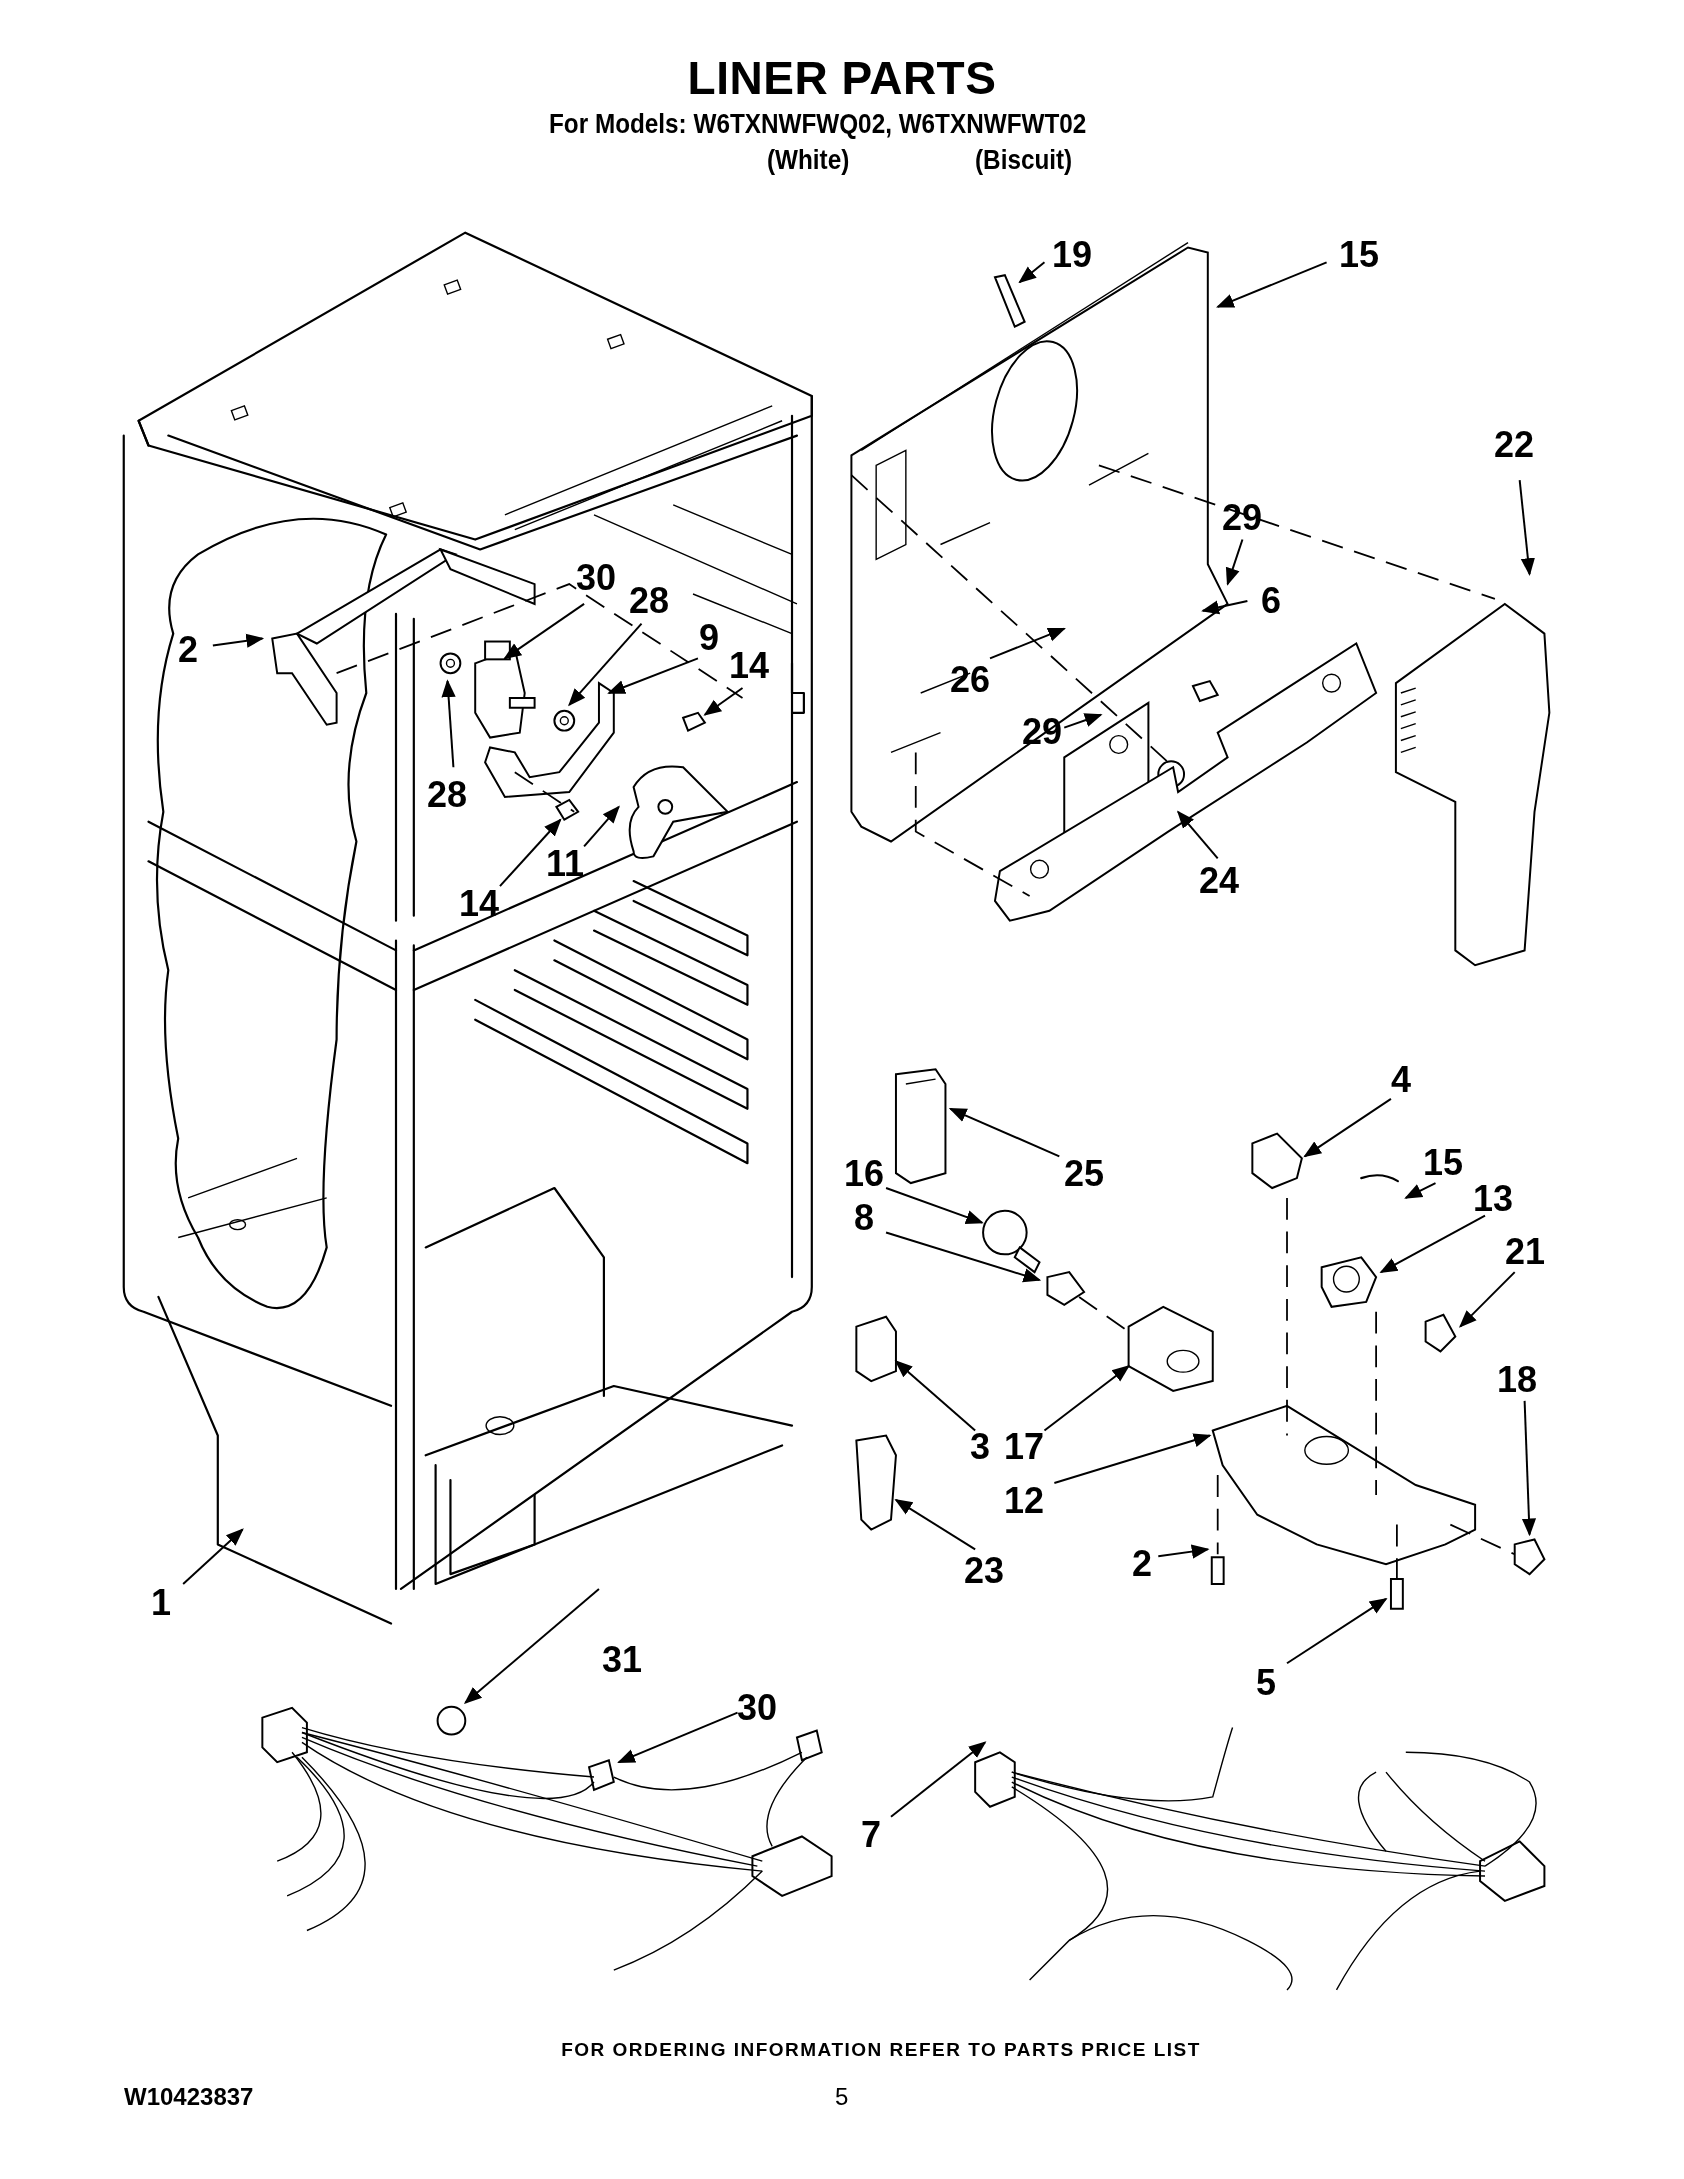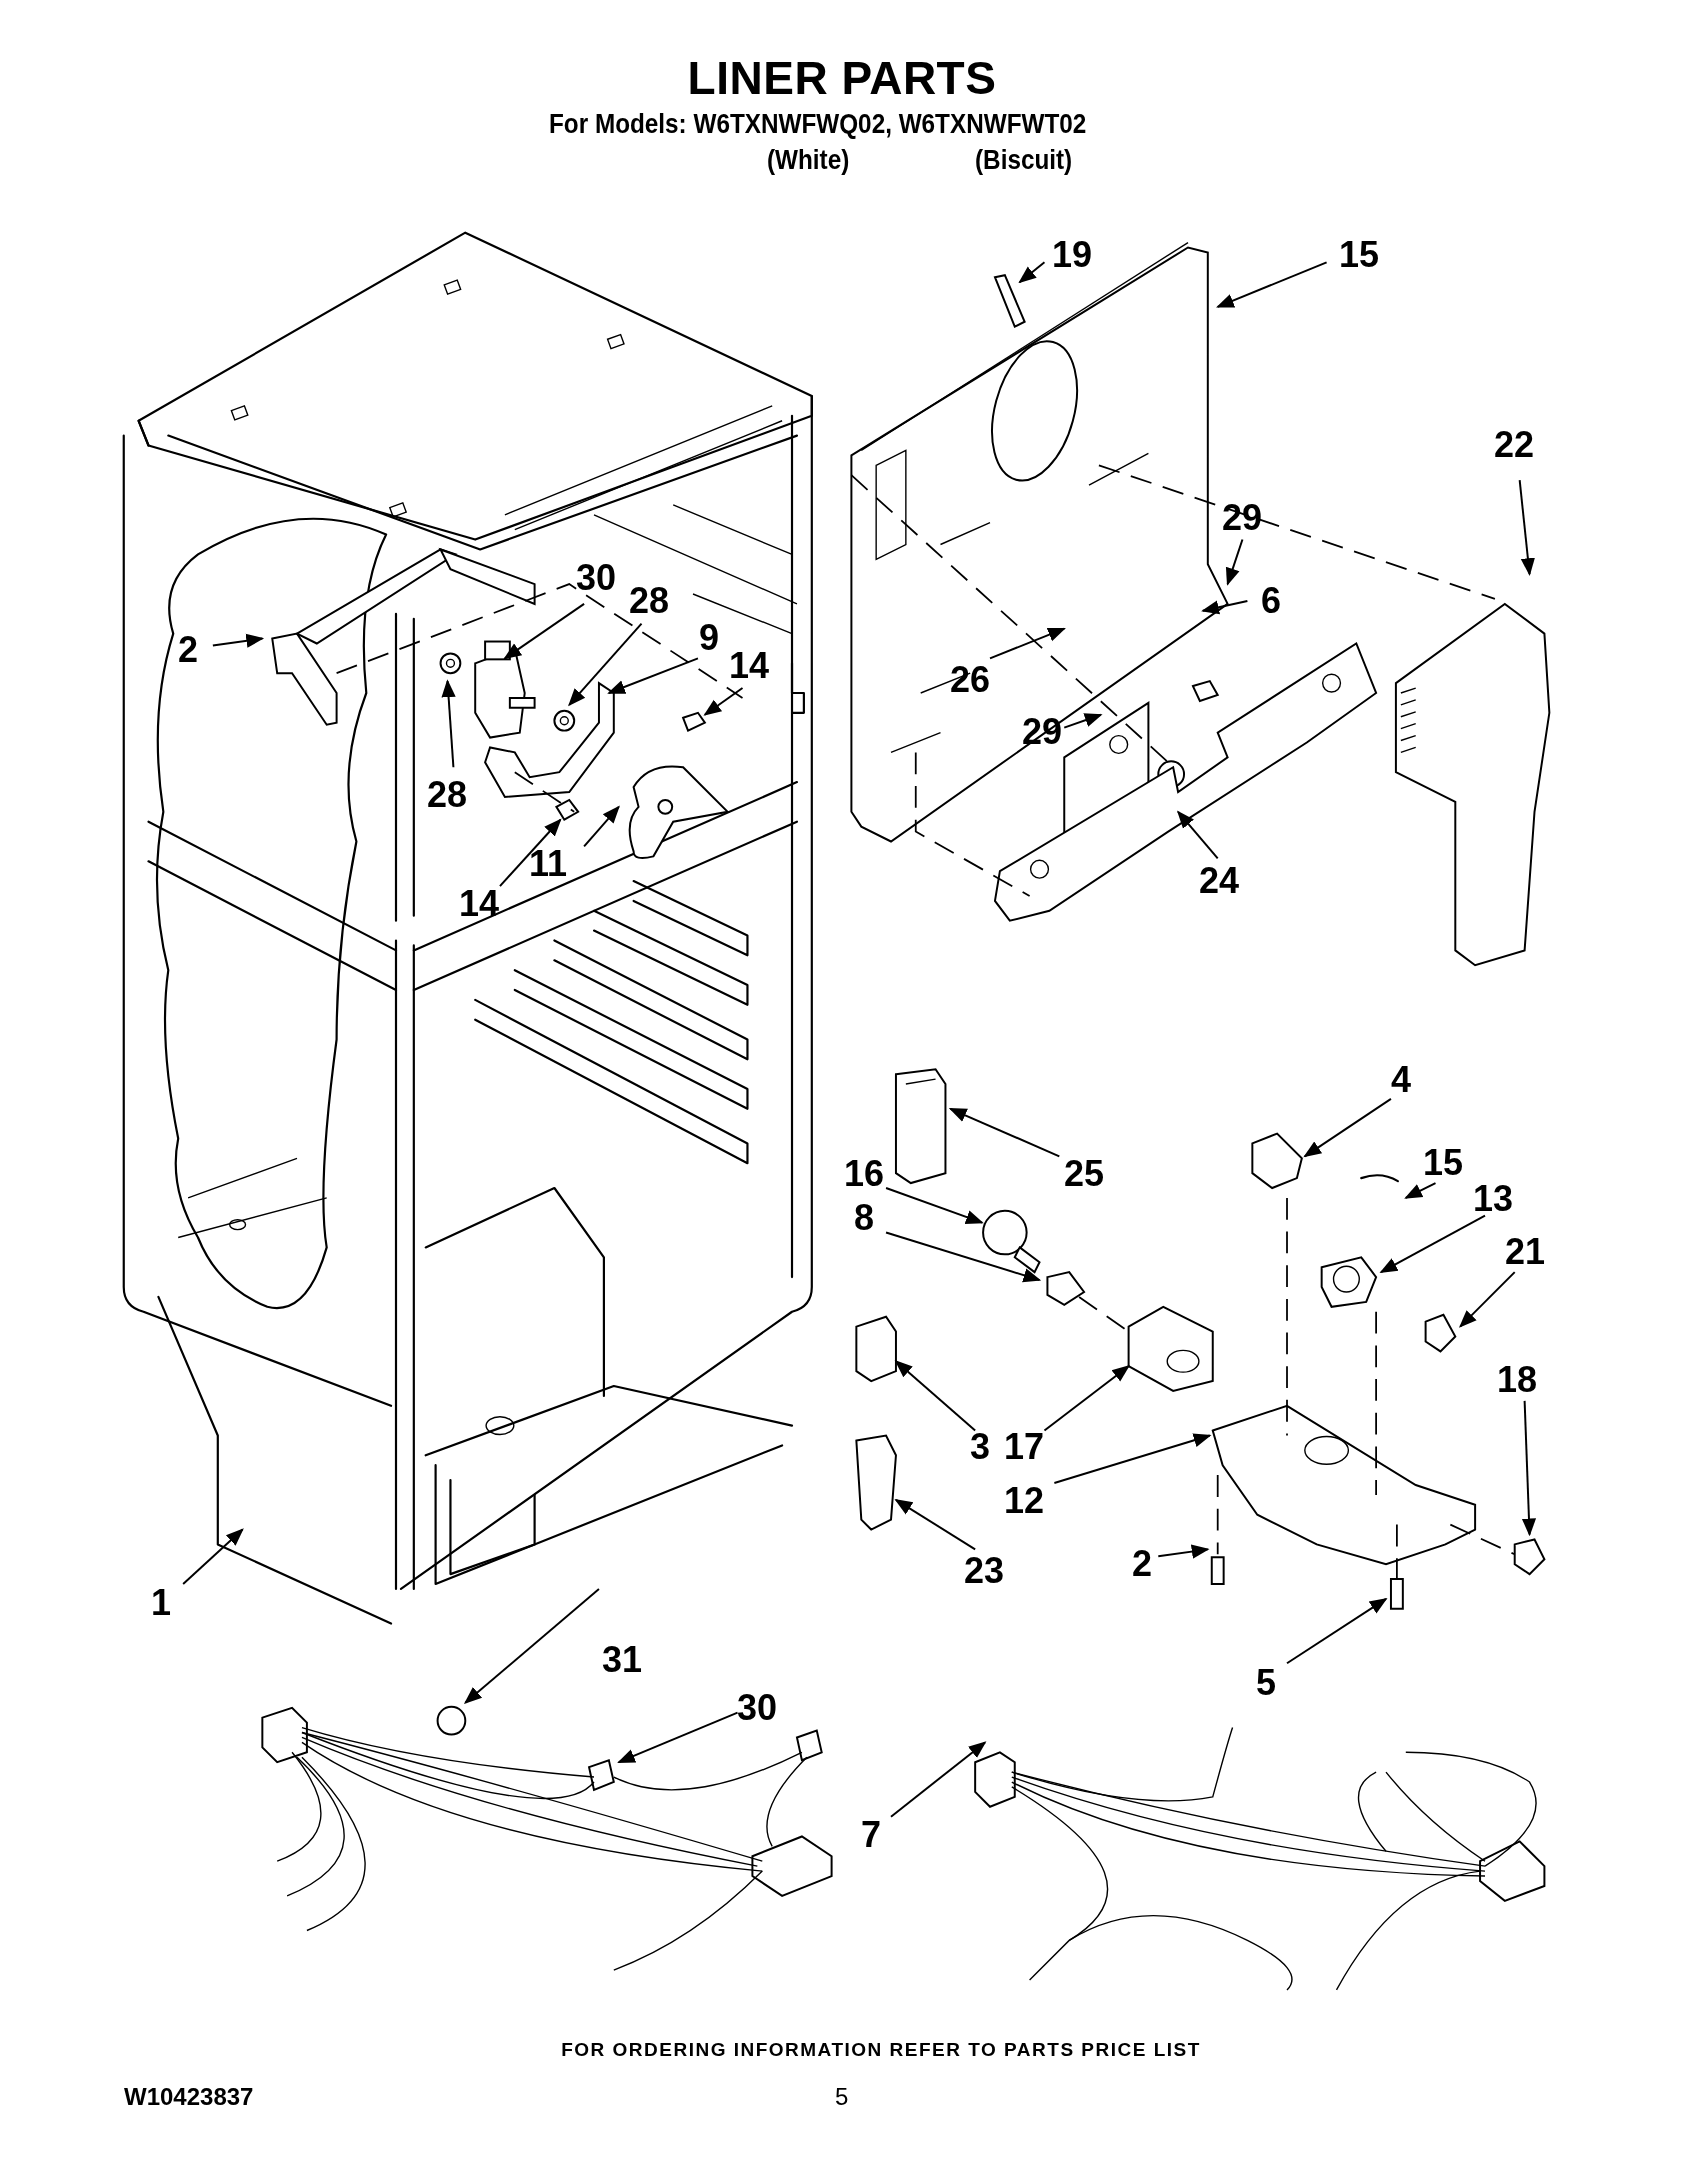--- a/index.html
+++ b/index.html
@@ -289,21 +289,21 @@
     <line class="arrow" marker-end="url(#ah)" x1="900" y1="1835" x2="995" y2="1760"></line>
   </g>
 </svg>
 
 <div class="callout" style="left:188px;top:650px">2</div>
 <div class="callout" style="left:596px;top:578px">30</div>
 <div class="callout" style="left:649px;top:601px">28</div>
 <div class="callout" style="left:709px;top:638px">9</div>
 <div class="callout" style="left:749px;top:666px">14</div>
 <div class="callout" style="left:447px;top:795px">28</div>
-<div class="callout" style="left:548px;top:864px">11</div>
+<div class="callout" style="left:565px;top:864px">11</div>
 <div class="callout" style="left:479px;top:904px">14</div>
 <div class="callout" style="left:1072px;top:255px">19</div>
 <div class="callout" style="left:1359px;top:255px">15</div>
 <div class="callout" style="left:1514px;top:445px">22</div>
 <div class="callout" style="left:1242px;top:518px">29</div>
 <div class="callout" style="left:1271px;top:601px">6</div>
 <div class="callout" style="left:970px;top:680px">26</div>
 <div class="callout" style="left:1042px;top:732px">29</div>
 <div class="callout" style="left:1219px;top:881px">24</div>
 <div class="callout" style="left:1084px;top:1174px">25</div>

